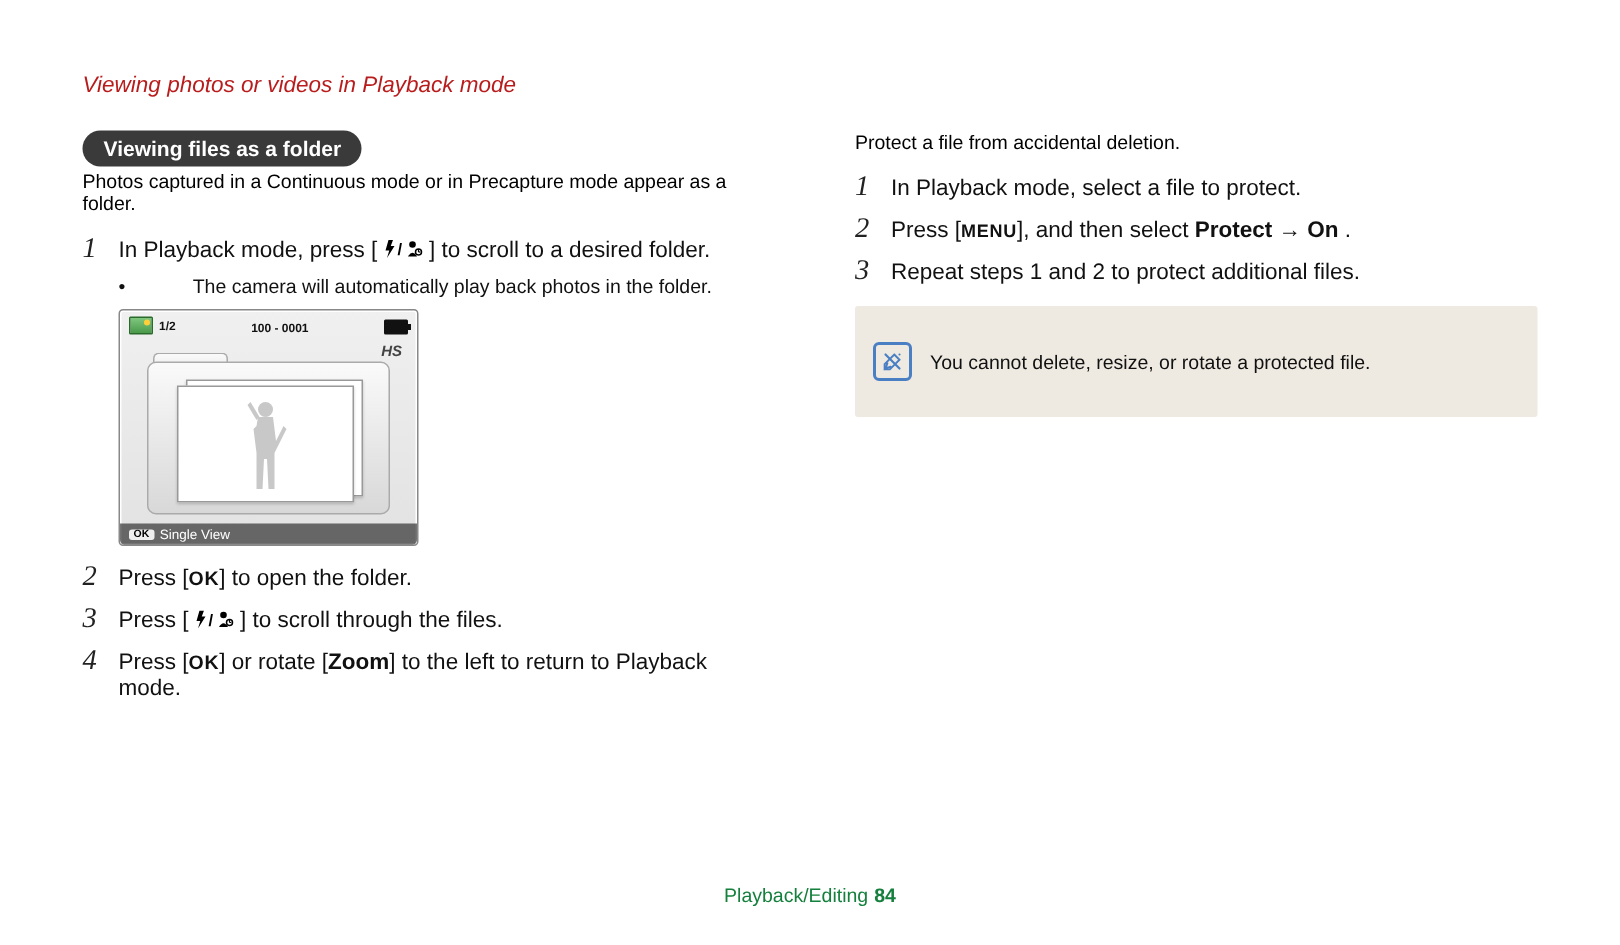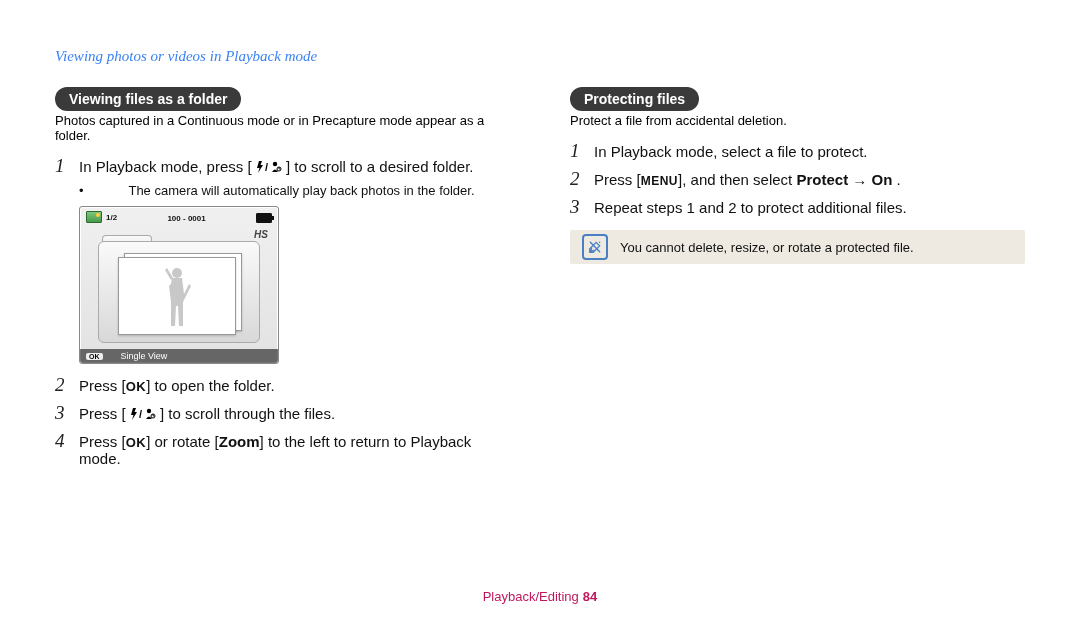--- a/index.html
+++ b/index.html
@@ -11,24 +11,23 @@
     background: #fff;
     color: #111;
     position: relative;
     box-sizing: border-box;
   }
   .page {
     padding: 48px 55px 0 55px;
   }
   .breadcrumb {
     font-size: 15px;
-    color: #3b82f6;
+    color: #b91c1c;
     font-style: italic;
     margin-bottom: 22px;
-    font-family: Liberation Serif, serif;
   }
   .columns {
     display: flex;
     gap: 60px;
   }
   .col {
     flex: 1;
     min-width: 0;
   }
   .pill {
@@ -89,21 +88,21 @@
     font-weight: 900;
     font-size: 13px;
     letter-spacing: 0.5px;
   }
   .note-box {
     display: flex;
     align-items: center;
     background: #eeeae1;
     border-radius: 2px;
     margin-top: 12px;
-    padding: 4px 12px;
+    padding: 24px 12px;
     font-size: 13px;
   }
   .note-icon {
     width: 22px;
     height: 22px;
     border: 2px solid #4a7fc4;
     border-radius: 4px;
     color: #4a7fc4;
     display: flex;
     align-items: center;
@@ -208,35 +207,35 @@
   }
   .lcd-bottom {
     position: absolute;
     left:0; right:0; bottom:0;
     height: 14px;
     background: rgba(0,0,0,.55);
     color: #fff;
     font-size: 9px;
     display:flex; align-items:center;
     padding: 0 6px;
-    gap:18px;
+    gap:4px;
     border-radius: 0 0 3px 3px;
   }
   .lcd-bottom .ok {
     background:#eee;color:#000;font-weight:900;font-size:7px;
     padding:0 3px;border-radius:2px;
   }
 
   .footer {
     position: absolute;
     bottom: 26px;
     left: 0; right: 0;
     text-align: center;
     font-size: 13px;
-    color: #be185d;
+    color: #15803d;
   }
   .footer .num { font-weight: 700; margin-left: 4px;}
 </style>
 </head>
 <body>
 
 <div class="page">
   <div class="breadcrumb">Viewing photos or videos in Playback mode</div>
 
   <div class="columns">
@@ -327,21 +326,20 @@
 
       <div class="step">
         <div class="step-num">4</div>
         <div class="step-text">
           <span>Press [</span><span class="ok-box">OK</span><span>] or rotate [</span><span class="bold">Zoom</span><span>] to the left to return to Playback mode.</span>
         </div>
       </div>
     </div>
 
     <div class="col">
-      <div class="pill">Protecting files</div>
       <p class="subtext">Protect a file from accidental deletion.</p>
 
       <div class="step">
         <div class="step-num">1</div>
         <div class="step-text">In Playback mode, select a file to protect.</div>
       </div>
 
       <div class="step">
         <div class="step-num">2</div>
         <div class="step-text">

